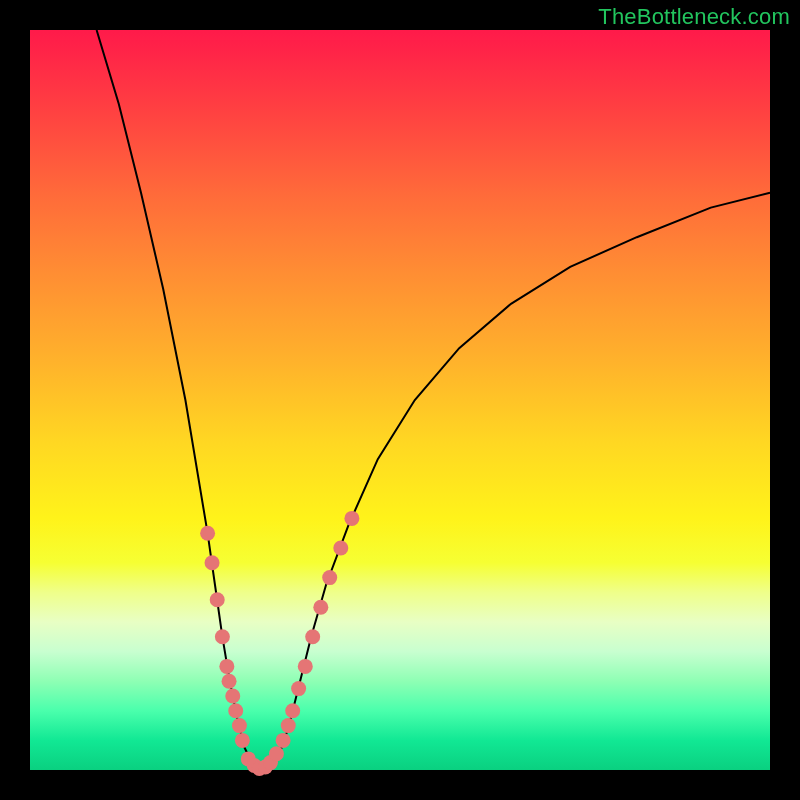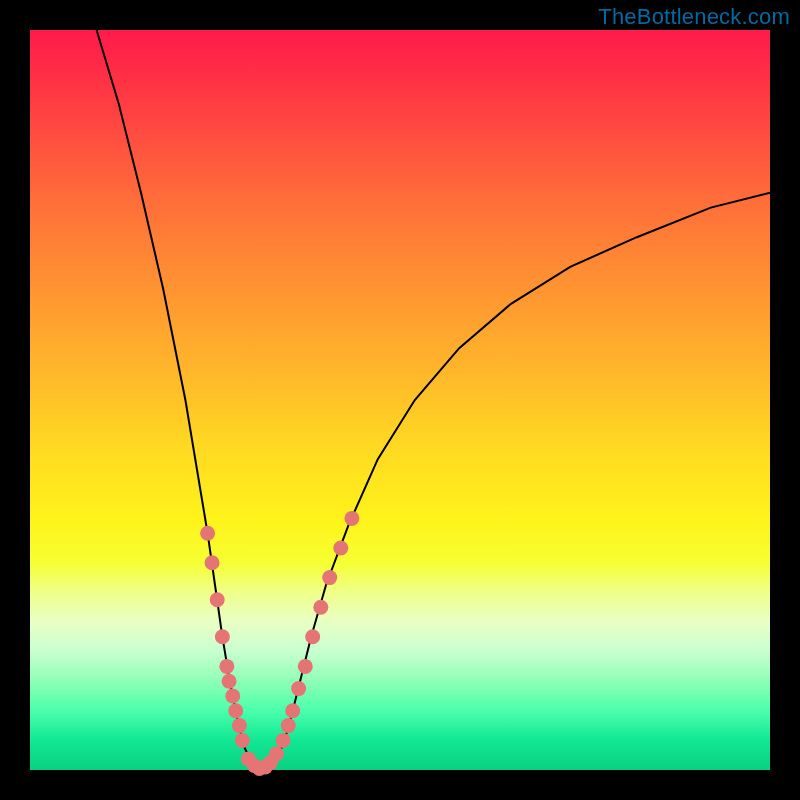--- a/index.html
+++ b/index.html
@@ -41,21 +41,21 @@
       #8effb4 88%,
       #4affac 92%,
       #11e894 96%,
       #0ad080 100%
     );
   }
   .brand {
     position: absolute;
     top: 4px;
     right: 10px;
-    color: #0369a1;
+    color: #22c55e;
     font-size: 22px;
     font-weight: 500;
     letter-spacing: 0.2px;
   }
   svg.curve {
     position: absolute;
     left: 30px;
     top: 30px;
     width: 740px;
     height: 740px;

